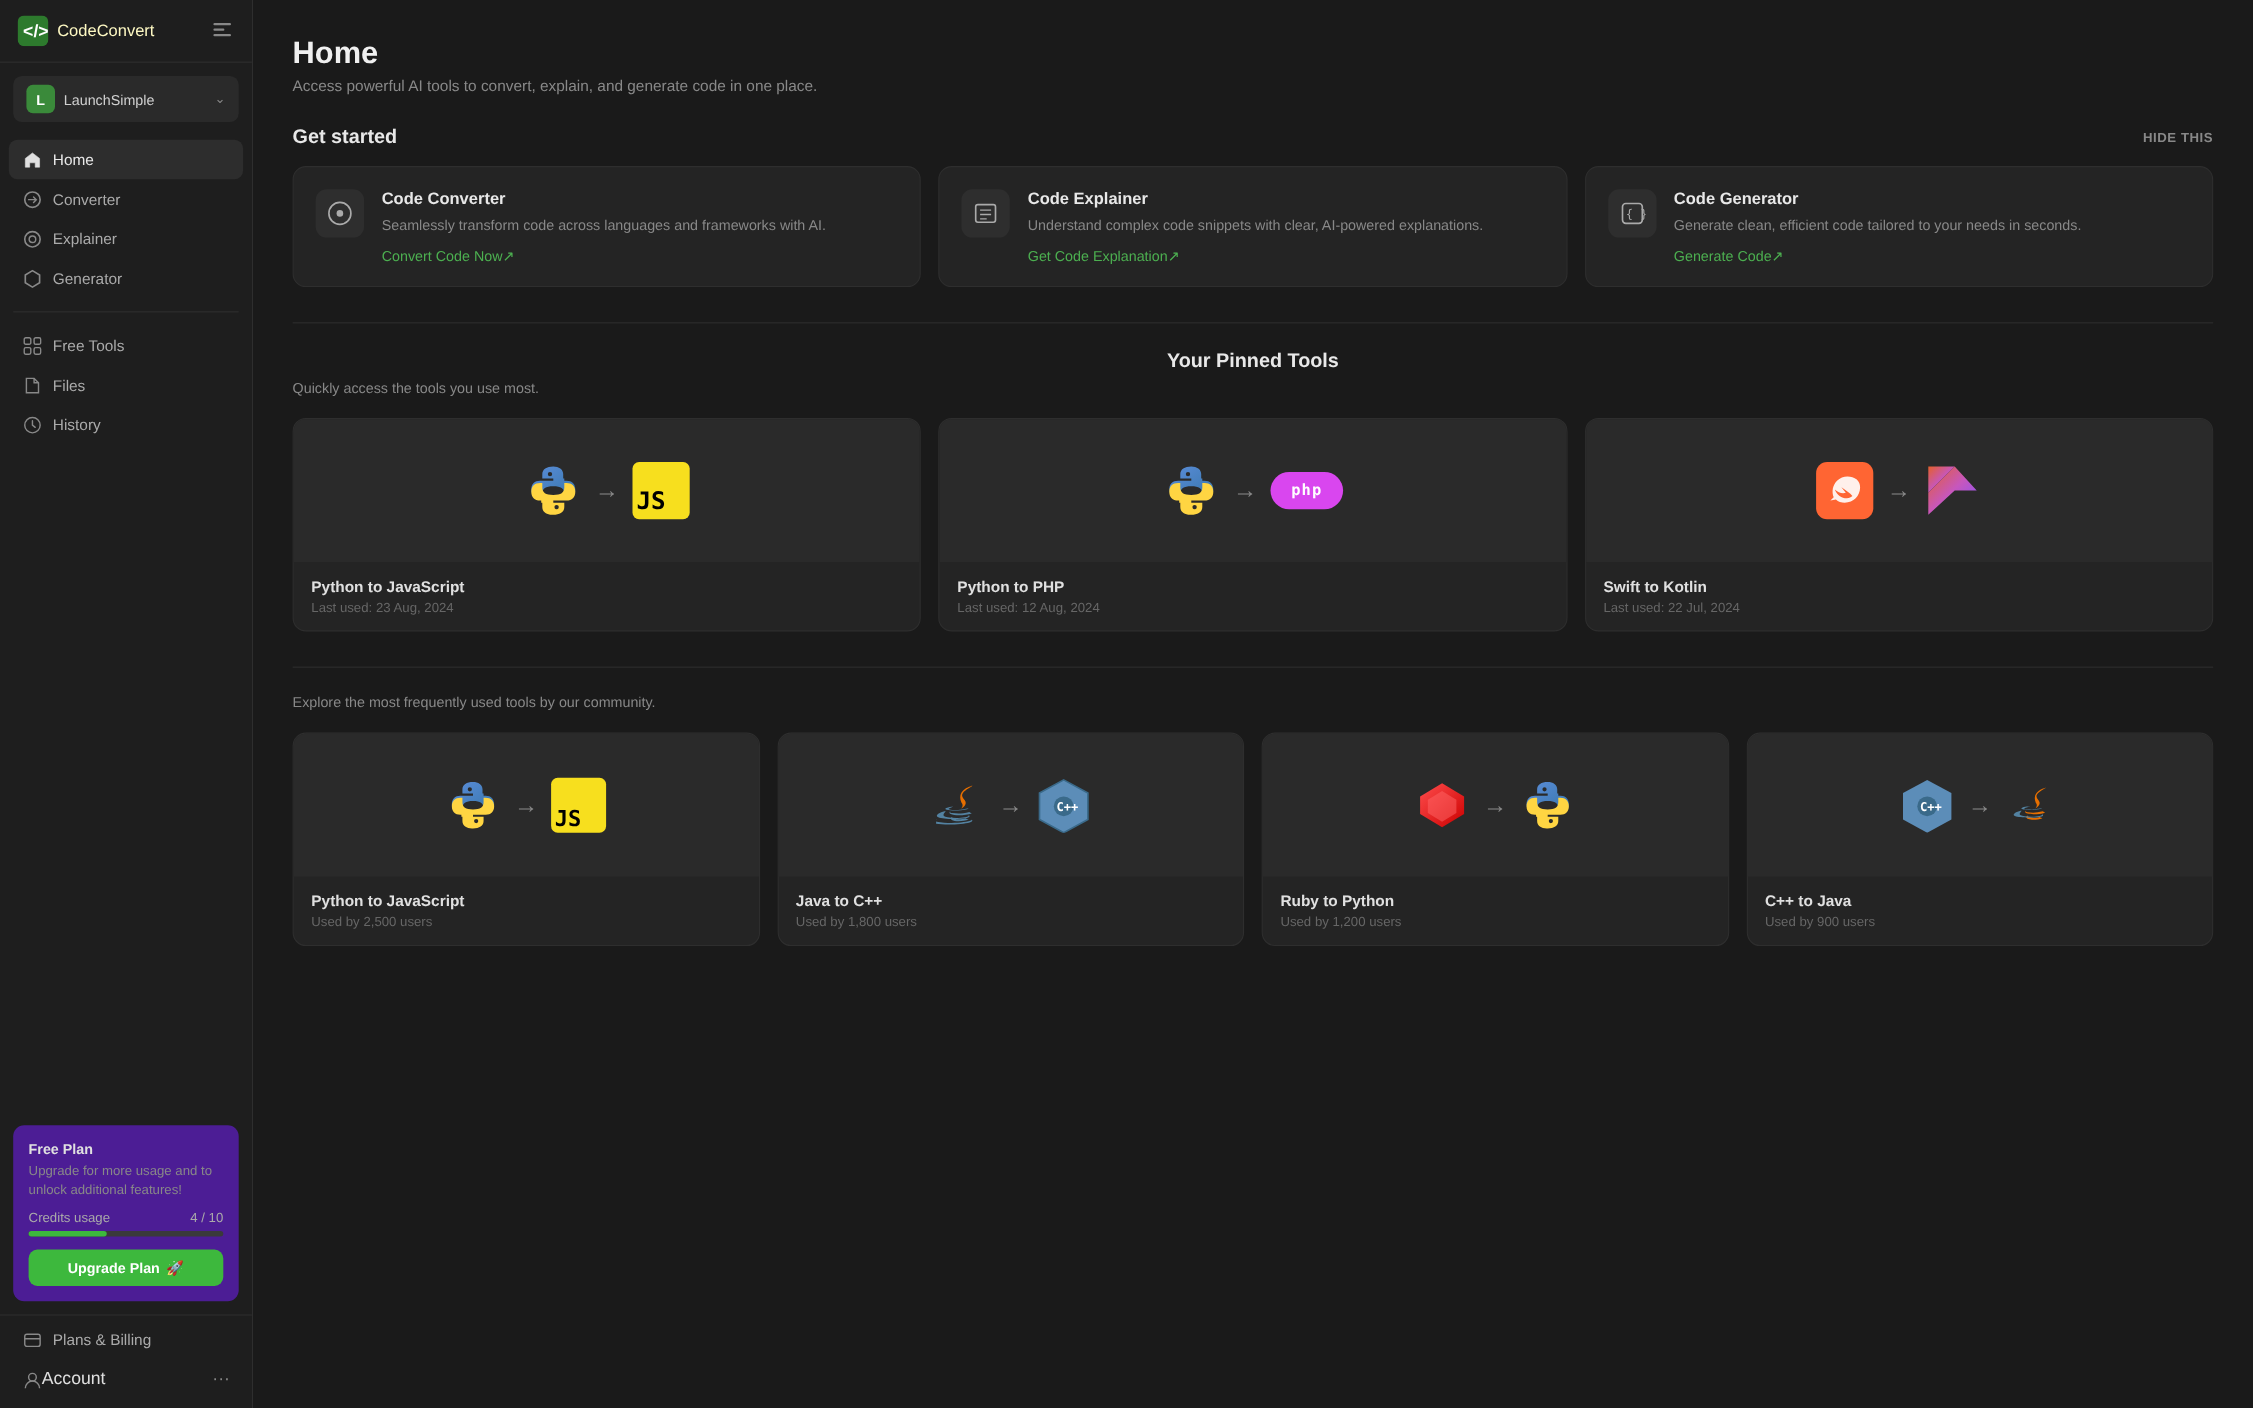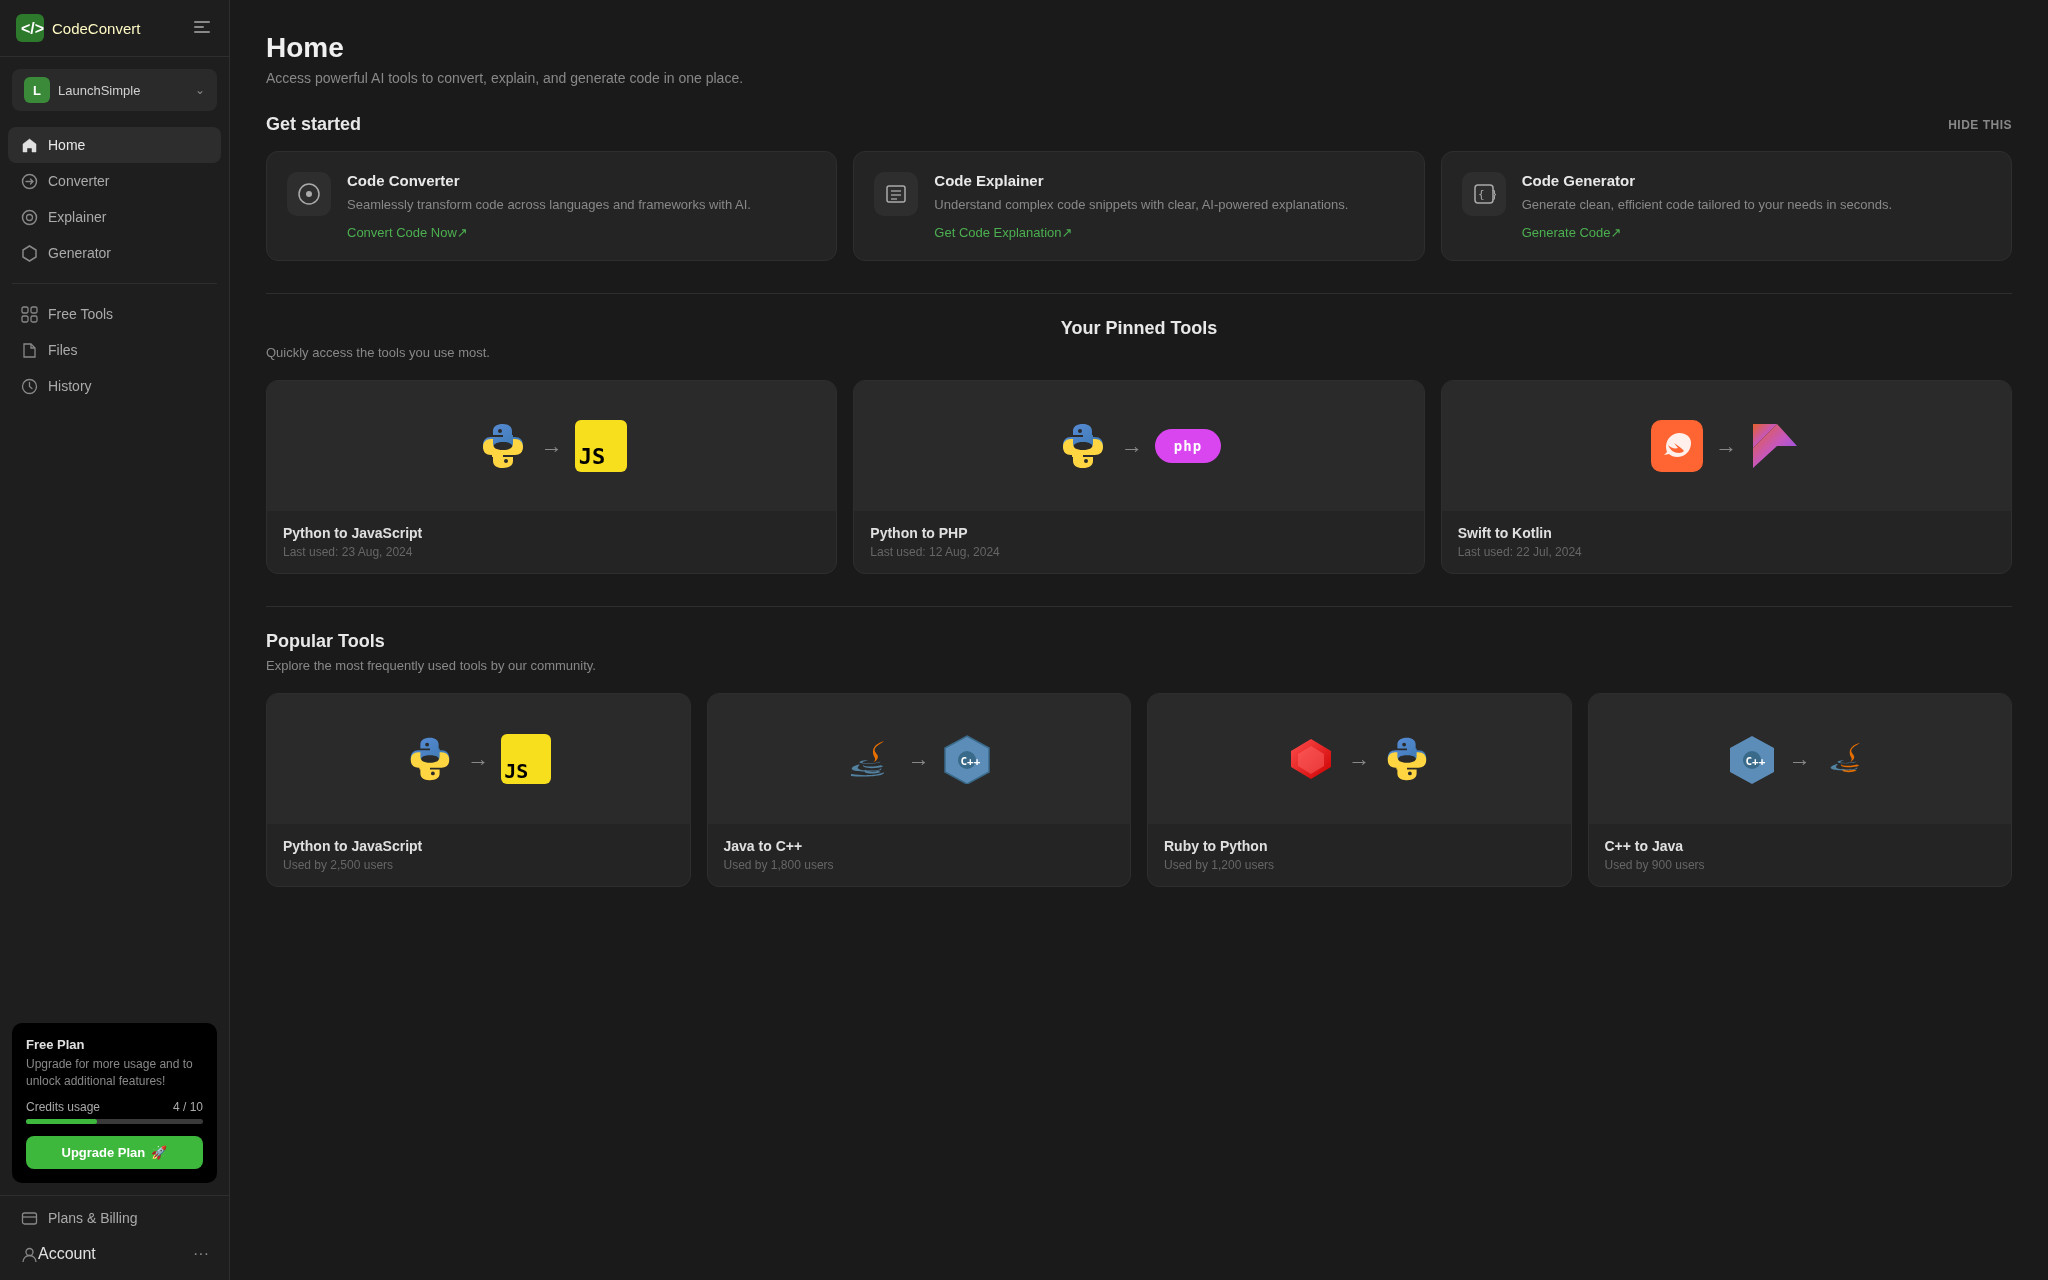--- a/index.html
+++ b/index.html
@@ -128,21 +128,21 @@
       background: #2e2e2e;
       margin: 8px 12px;
     }
 
     .sidebar-spacer {
       flex: 1;
     }
 
     .upgrade-card {
       margin: 12px;
-      background: #000000;
+      background: #4c1d95;
       border-radius: 10px;
       padding: 14px;
     }
 
     .upgrade-plan-label {
       font-size: 13px;
       font-weight: 600;
       color: #e0e0e0;
       margin-bottom: 4px;
     }
@@ -686,21 +686,20 @@
       </div>
       <div class="tool-card-info">
         <div class="tool-card-title">Swift to Kotlin</div>
         <div class="tool-card-meta">Last used: 22 Jul, 2024</div>
       </div>
     </div>
   </div>
 
   <div class="section-divider"></div>
 
-  <h2 class="section-title" style="margin-bottom: 6px;">Popular Tools</h2>
   <p class="section-desc">Explore the most frequently used tools by our community.</p>
 
   <div class="popular-tools-grid">
 
     <div class="tool-card">
       <div class="tool-card-visual">
         <svg width="50" height="50" viewBox="0 0 52 52">
           <defs>
               <linearGradient id="pyg3" x1="0" y1="0" x2="1" y2="1">
                 <stop offset="0%" stop-color="#5b8dd9"></stop>

